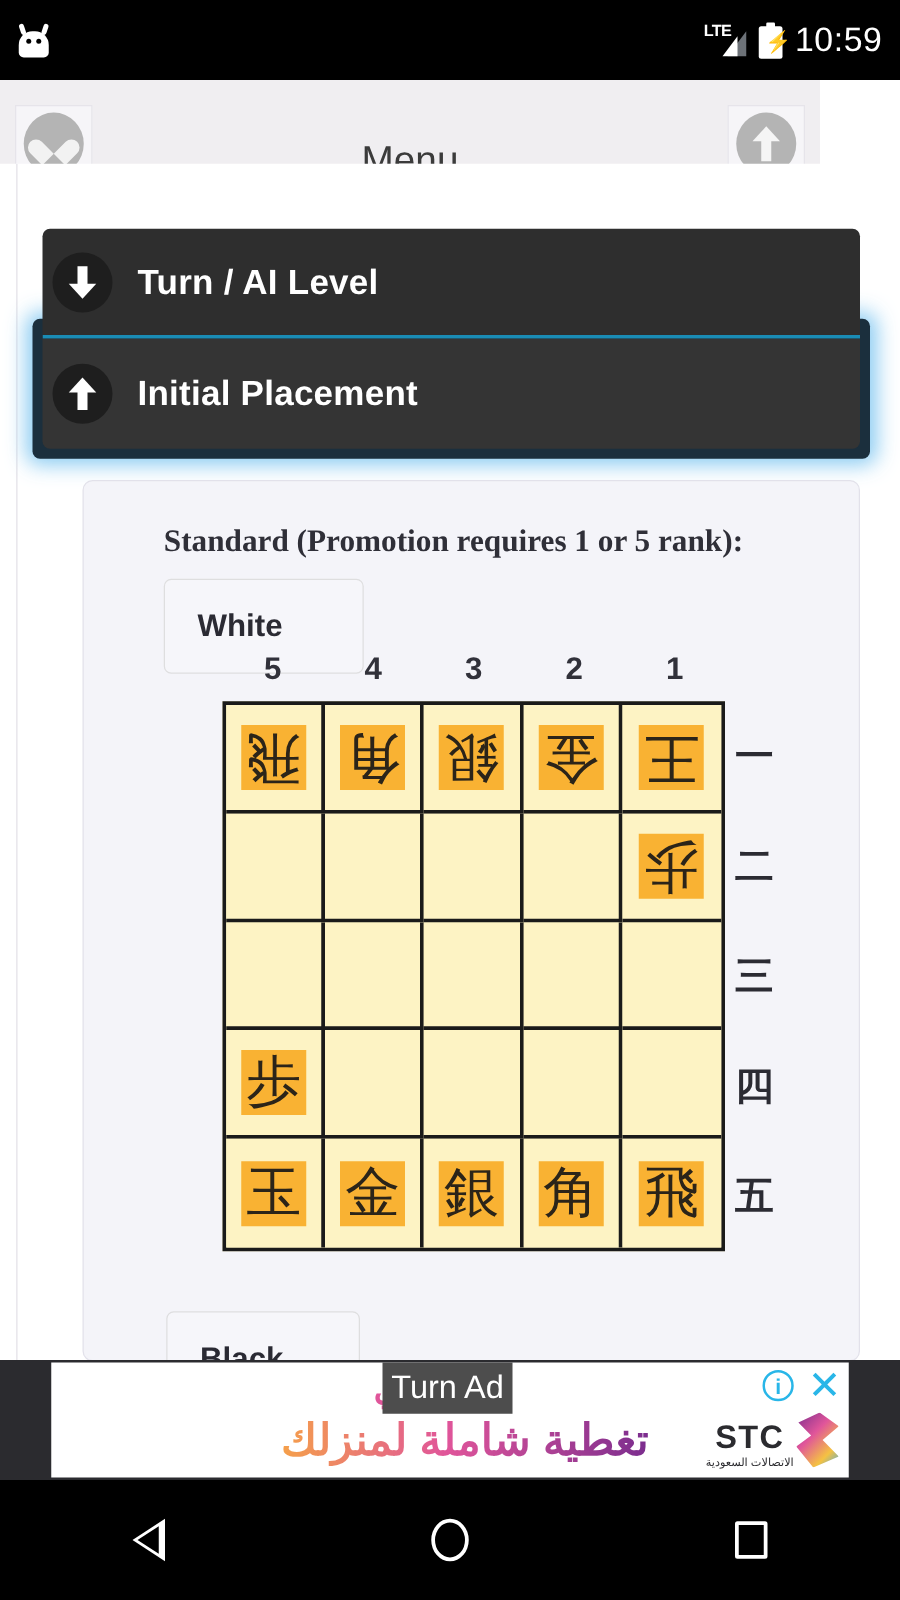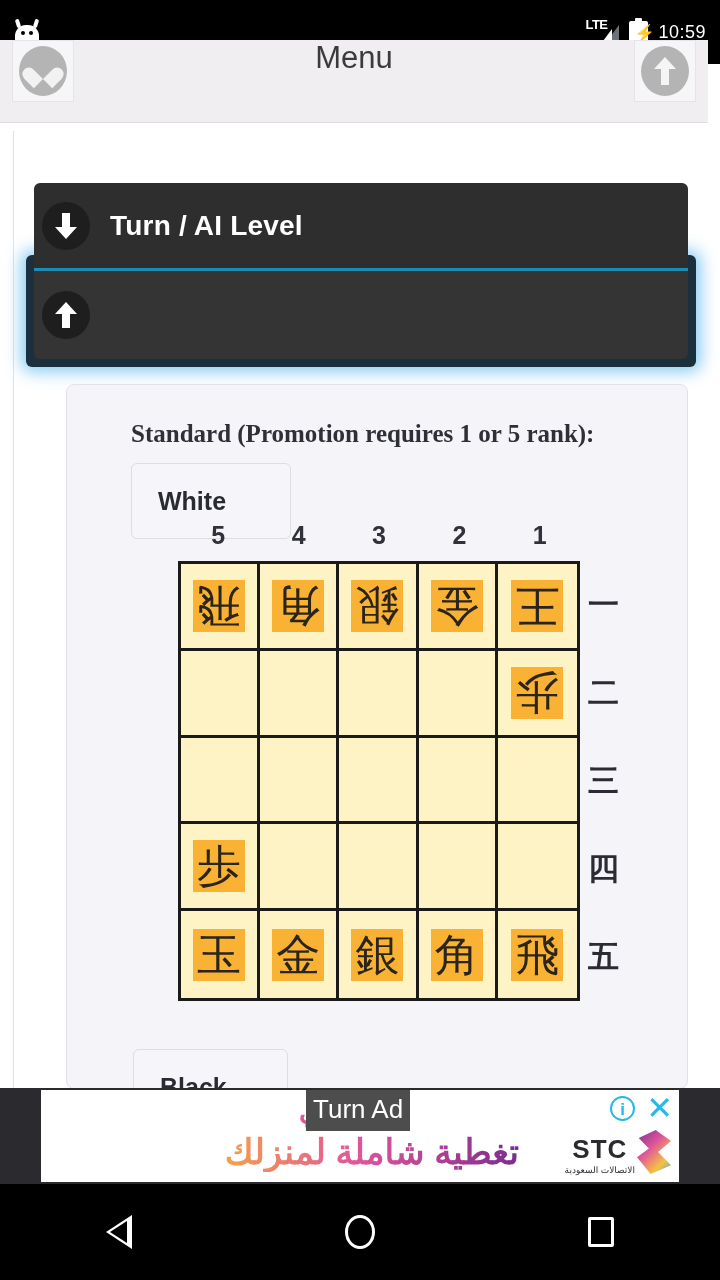--- a/index.html
+++ b/index.html
@@ -65,28 +65,28 @@
     background: #fff; border-radius: 2px;
   }
   .battery .cap {
     position: absolute; left: 6px; top: 0px; width: 7px; height: 4px;
     background: #fff; border-radius: 1px;
   }
   .battery .bolt {
     position: absolute; left: 5px; top: 7px;
     font-size: 17px; line-height: 17px; color: #000; font-weight: bold;
   }
-  .sb-clock { font-size: 18px; font-weight: 400; letter-spacing: 0.5px; }
+  .sb-clock { font-size: 27px; font-weight: 400; letter-spacing: 0.5px; }
 
   
   .appbar {
-    position: absolute; left: 0; top: 40px; width: 708px; height: 83px;
+    position: absolute; left: 0; top: 64px; width: 656px; height: 83px;
     background: #f0eef1;
     border-bottom: 1px solid #dedbe2;
-    display: flex; align-items: flex-start;
+    display: flex; align-items: flex-end;
   }
   .iconbtn {
     width: 62px; height: 62px; background: #f6f5f8;
     border: 1px solid #e6e4ea;
     display: flex; align-items: center; justify-content: center;
     flex: 0 0 auto;
   }
   .iconbtn.left { margin-left: 12px; }
   .iconbtn.right { margin-right: 12px; }
   .circ-gray {
@@ -376,20 +376,21 @@
         </div>
         <div class="acc-label">Turn / AI Level</div>
       </div>
       <div class="acc-item second">
         <div class="acc-circ">
           <div class="acc-arrow-up">
               <div class="head"></div>
               <div class="stem"></div>
             </div>
         </div>
+        <div class="acc-label">Initial Placement</div>
       </div>
     </div>
 
     <div class="radio-dot"></div>
 
     <div class="card">
       <div class="card-title">Standard (Promotion requires 1 or 5 rank):</div>
 
       <div class="side-btn btn-white">
         <span>White</span>

